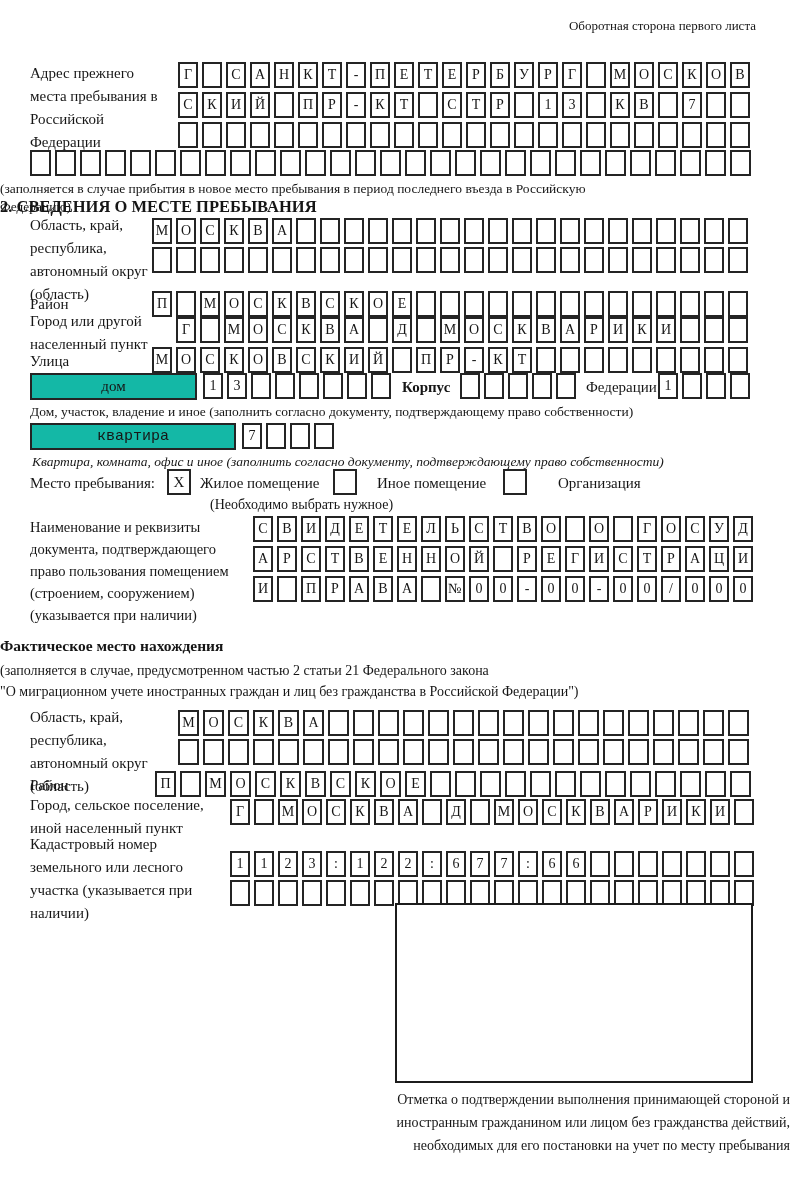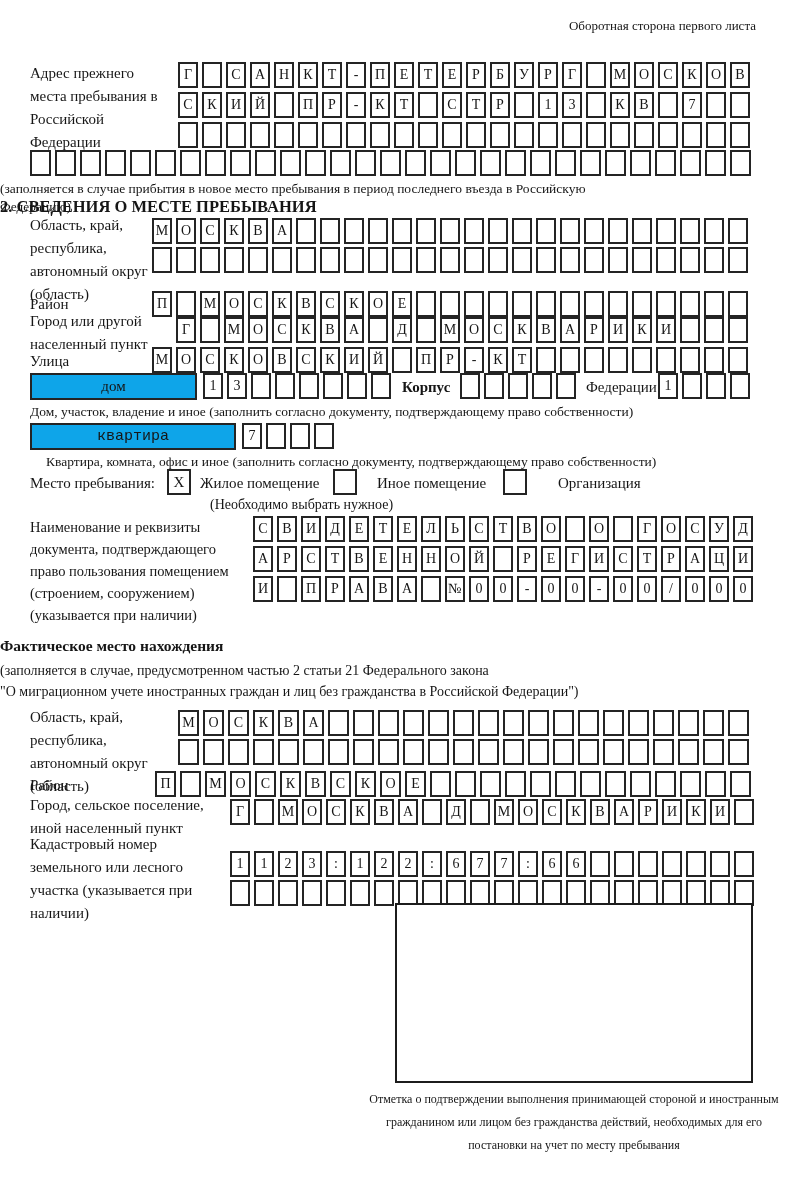--- a/index.html
+++ b/index.html
@@ -14,35 +14,35 @@
 
   .boxrow { position:absolute; display:flex; gap:4px; }
   .cell {
     flex:none; width:20px; height:26px; background:#fff;
     border:2px solid #242424; display:flex; align-items:center; justify-content:center;
     font-size:14px; font-family:"Liberation Serif", serif;
   }
   .boxrow.wide .cell { width:21px; }
 
   .bigbox {
-    position:absolute; height:27px; border:2px solid #242424; background:#0ea5e9;
+    position:absolute; height:27px; border:2px solid #242424; background:#14b8a6;
     display:flex; align-items:center; justify-content:center; font-size:15px;
   }
 
   .checkbox {
     position:absolute; width:24px; height:26px; border:2px solid #242424; background:#fff;
     display:flex; align-items:center; justify-content:center; font-size:15px;
   }
 
   .note { position:absolute; font-size:13.5px; line-height:18px; }
   .centered { left:0; width:644px; text-align:left; }
   .title { position:absolute; font-weight:bold; }
 
   .stamp-box { position:absolute; left:395px; top:903px; width:358px; height:180px; border:2px solid #1c1c1c; background:#fff; }
-  .stamp-caption { position:absolute; left:358px; top:1088px; width:432px; font-size:12px; line-height:23px; text-align:center; }
+  .stamp-caption { position:absolute; left:358px; top:1088px; width:432px; font-size:14px; line-height:23px; text-align:right; }
 </style>
 </head>
 <body>
 
 <div class="page">
 
   <div class="header-note">Оборотная сторона первого листа</div>
 
   <div class="label" style="left:30px; top:62px; width:140px;">Адрес прежнего места пребывания в Российской Федерации</div>
   <div class="boxrow" style="left:178px; top:62px;">
@@ -328,21 +328,21 @@
     </div>
   <div class="note" style="left:30px; top:403px;">Дом, участок, владение и иное (заполнить согласно документу, подтверждающему право собственности)</div>
 
   <div class="bigbox" style="left:30px; top:423px; width:206px;font-family:Liberation Mono, monospace;">квартира</div>
   <div class="boxrow" style="left:242px; top:423px;">
       <span class="cell">7</span>
       <span class="cell"></span>
       <span class="cell"></span>
       <span class="cell"></span>
     </div>
-  <div class="note" style="left:46px; top:453px;">Квартира, комната, офис и иное (заполнить согласно документу, подтверждающему право собственности)</div>
+  <div class="note" style="left:32px; top:453px;font-style:italic;">Квартира, комната, офис и иное (заполнить согласно документу, подтверждающему право собственности)</div>
 
   <div class="label" style="left:30px; top:472px;">Место пребывания:</div>
   <div class="checkbox" style="left:167px; top:469px;">X</div>
   <div class="label" style="left:200px; top:472px;">Жилое помещение</div>
   <div class="checkbox" style="left:333px; top:469px;"></div>
   <div class="label" style="left:377px; top:472px;">Иное помещение</div>
   <div class="checkbox" style="left:503px; top:469px;"></div>
   <div class="label" style="left:558px; top:472px;">Организация</div>
   <div class="note" style="left:210px; top:496px; font-size:14px;">(Необходимо выбрать нужное)</div>
 

